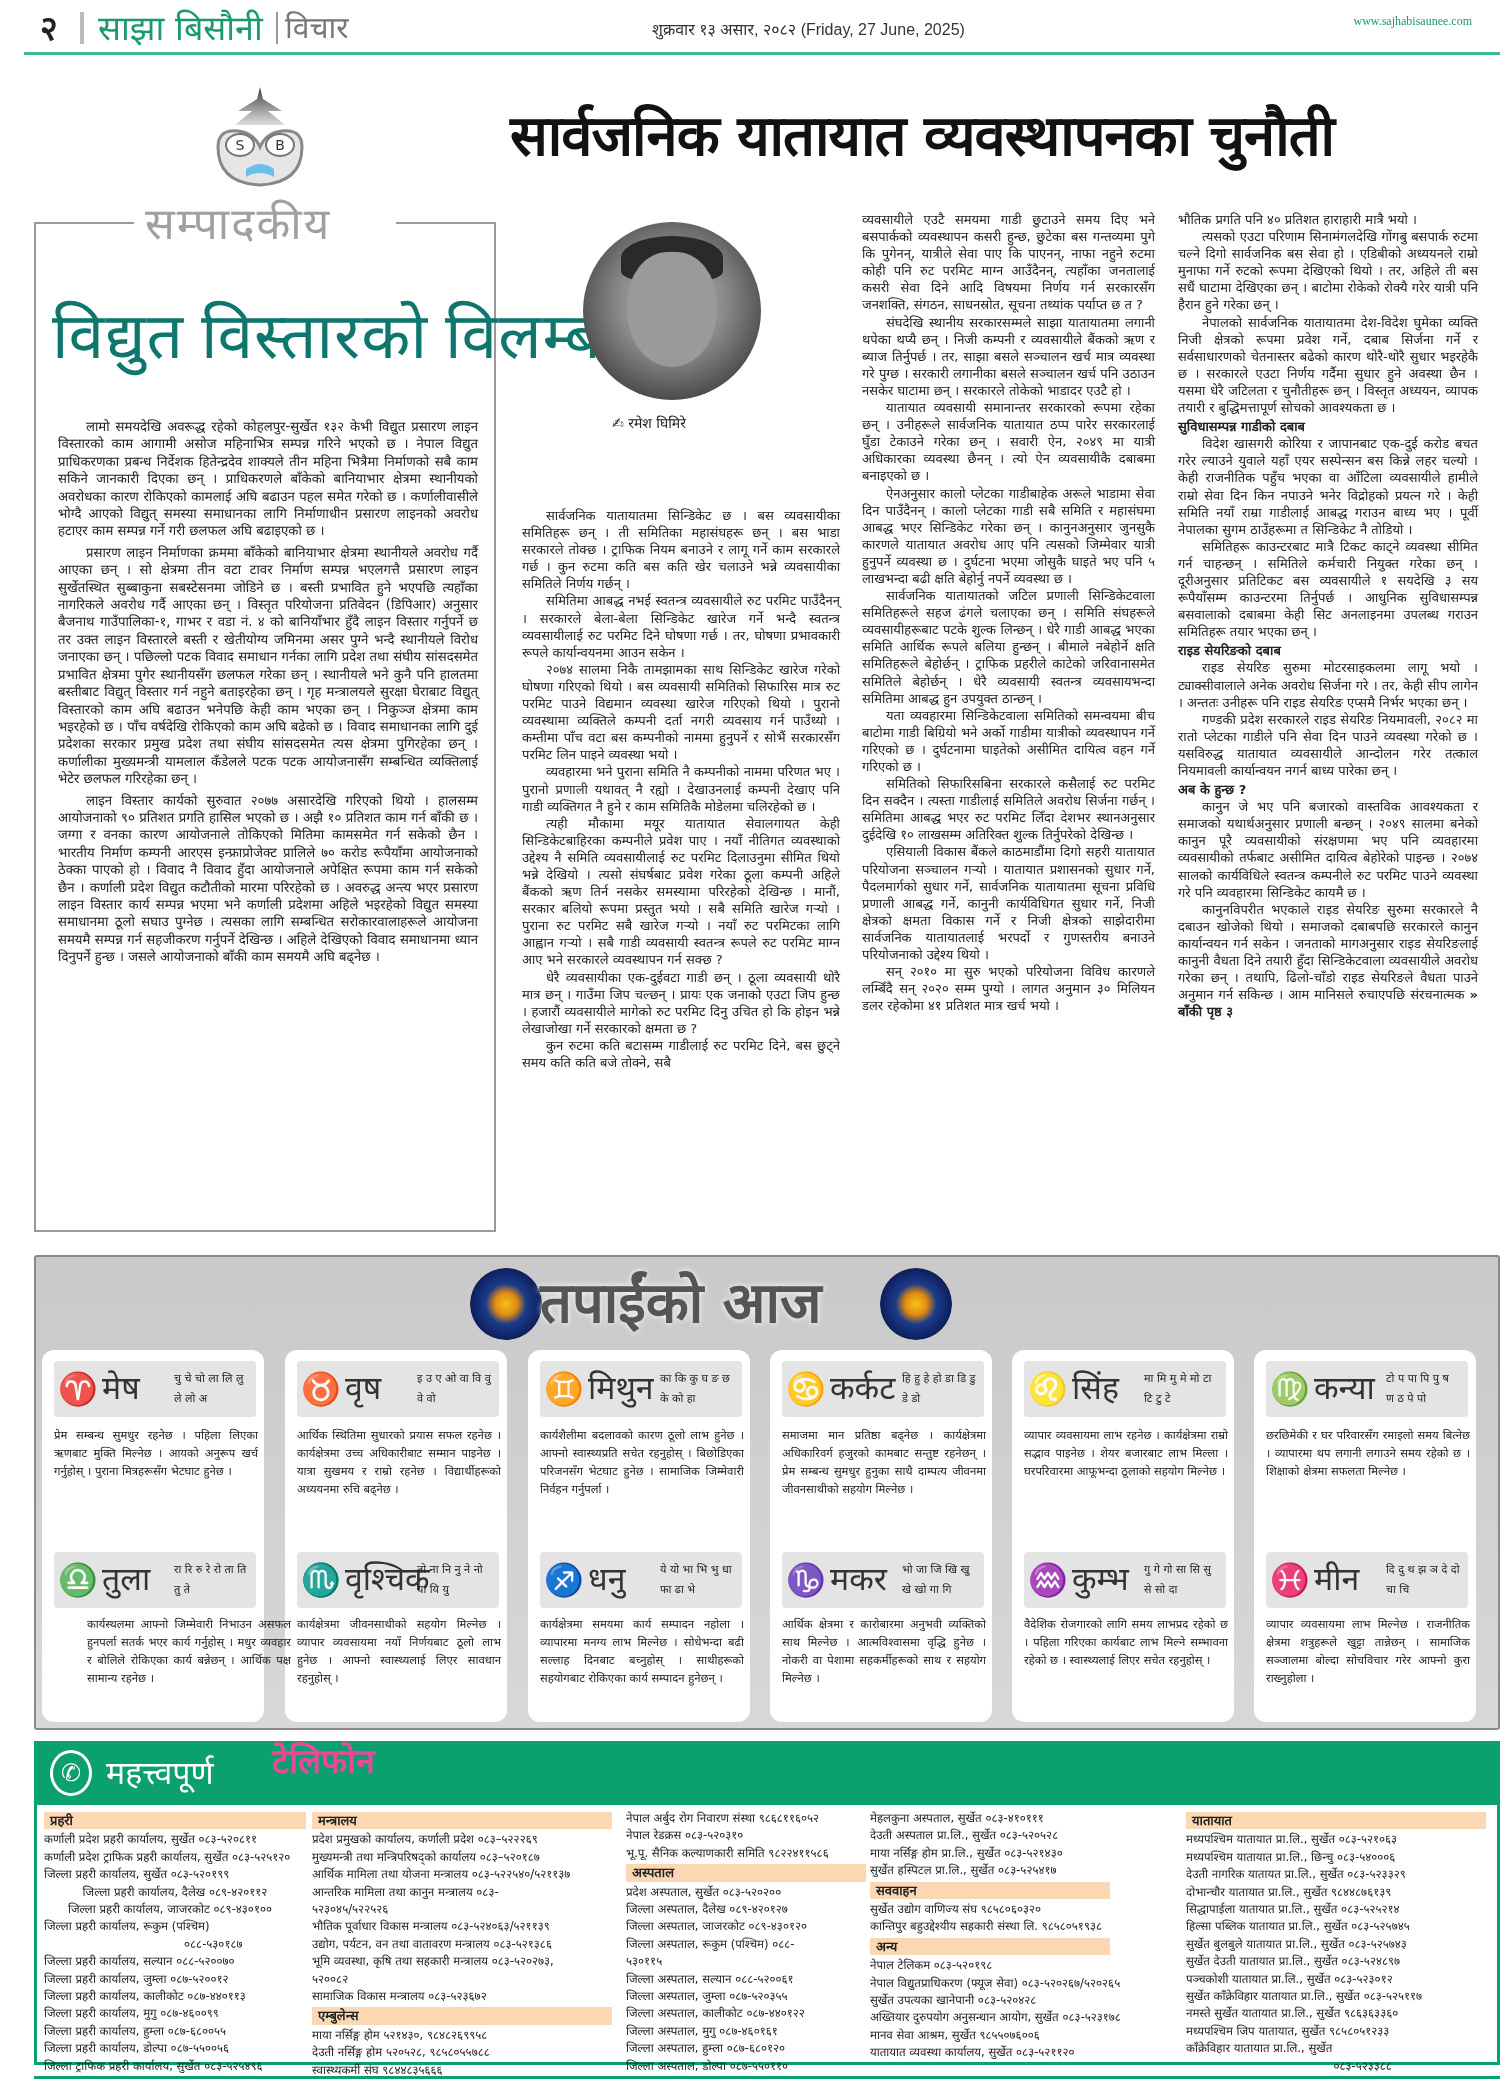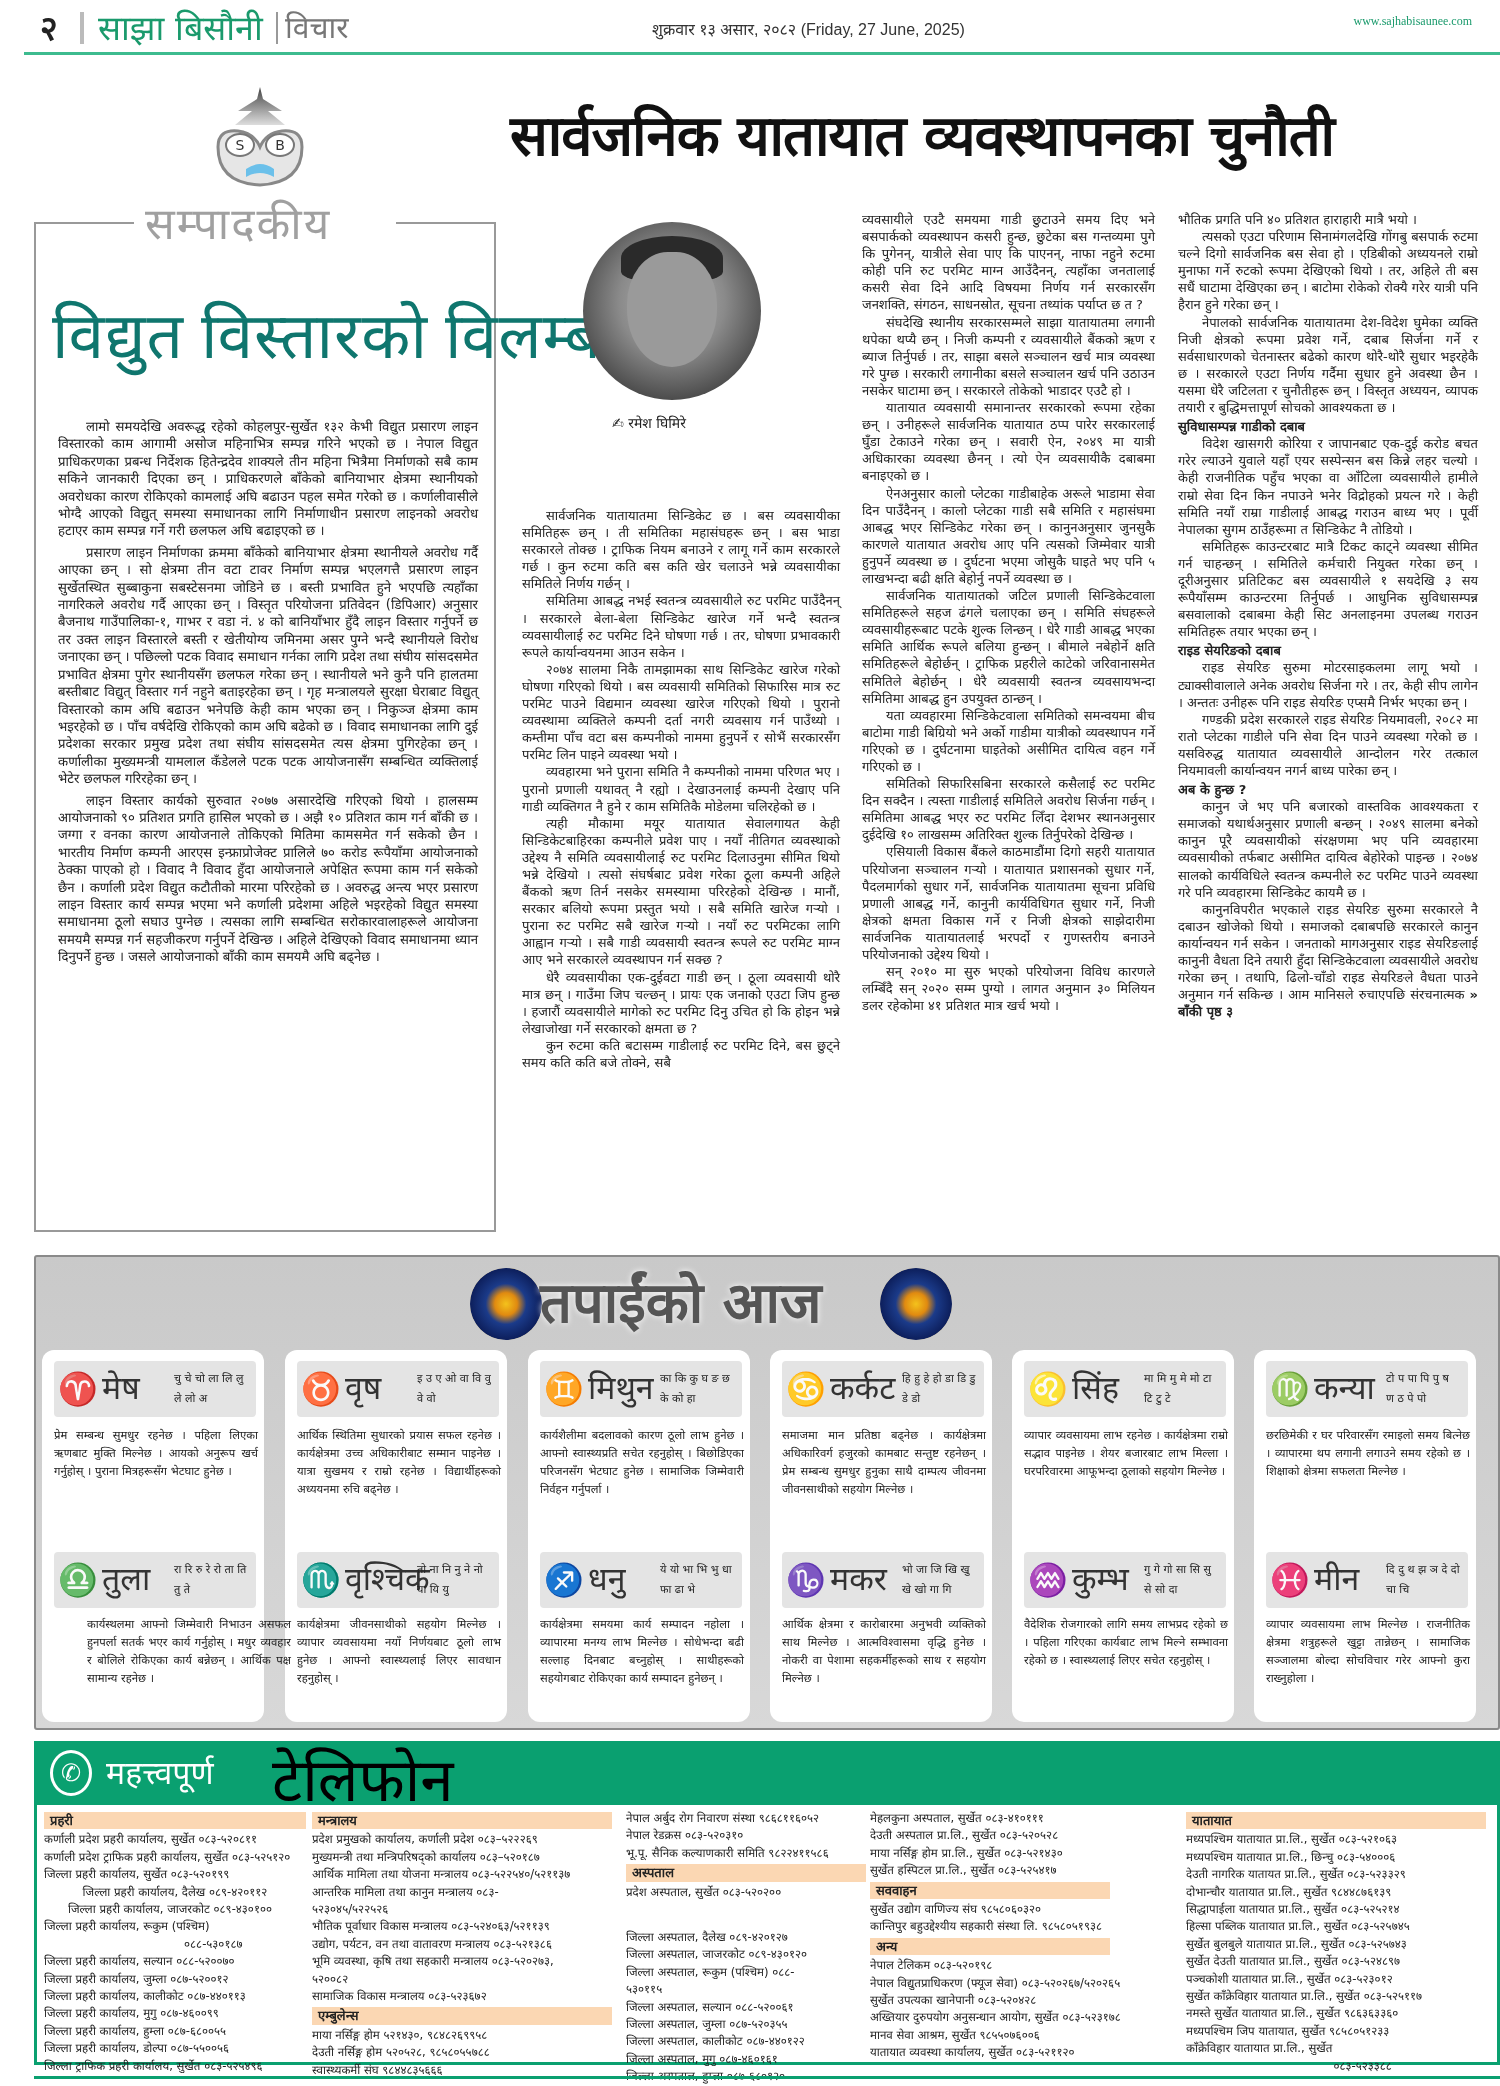--- a/index.html
+++ b/index.html
@@ -39,21 +39,21 @@
 .card{position:absolute;width:222px;height:380px;background:#fff;border-radius:12px}
 .sign{position:absolute;left:18px;width:202px;height:56px;background:#e4e4e4;border-radius:4px}
 .sign .ic{position:absolute;left:4px;top:6px;width:40px;height:44px;font-size:32px;line-height:44px;text-align:center}
 .sign .nm{position:absolute;left:48px;top:4px;font-size:32px;font-family:"DejaVu Sans",sans-serif;color:#333}
 .sign .syl{position:absolute;right:8px;top:8px;width:74px;font-size:11px;line-height:20px;text-align:left;font-family:"DejaVu Sans",sans-serif}
 .htext{position:absolute;left:18px;width:204px;font-size:11.4px;line-height:18px;text-align:justify;font-family:"DejaVu Sans",sans-serif}
 
 .tel-bar{position:absolute;left:34px;top:1741px;width:1466px;height:64px;background:#0aa070}
 .tel-ic{position:absolute;left:50px;top:1750px;width:42px;height:46px;border:3px solid #fff;border-radius:50%;color:#fff;font-size:24px;line-height:40px;text-align:center}
 .tel-sub{position:absolute;left:106px;top:1750px;font-size:32px;color:#fff;font-family:"DejaVu Sans",sans-serif}
-.tel-main{position:absolute;left:272px;top:1737px;font-size:60px;color:#000000;font-weight:normal;font-family:"DejaVu Sans",sans-serif}
+.tel-main{position:absolute;left:272px;top:1737px;font-size:34px;color:#ec4899;font-weight:bold;font-family:"DejaVu Sans",sans-serif}
 .tel-box{position:absolute;left:34px;top:1805px;width:1466px;height:260px;border:3px solid #0aa070;border-top:none}
 .tcol{position:absolute;font-size:11.6px;line-height:17.4px;font-family:"DejaVu Sans",sans-serif;color:#222;white-space:nowrap}
 .tcol .th{background:#fbd7b3;font-weight:bold;font-size:13px;padding-left:6px;margin:2px 0}
 .tcol .r{text-align:left}
 .bottom-rule{position:absolute;left:34px;top:2076px;width:1466px;height:3px;background:#0aa070}
 </style>
 </head>
 <body>
 
 <div class="hdr">
@@ -257,21 +257,21 @@
       <div class="r" style="white-space: pre;">माया नर्सिङ्ग होम ५२१४३०, ९८४८२६९९५८</div>
       <div class="r" style="white-space: pre;">देउती नर्सिङ्ग होम ५२०५२८, ९८५८०५५७८८</div>
       <div class="r" style="white-space: pre;">स्वास्थ्यकर्मी संघ ९८४४८३५६६६</div>
     </div>
     <div class="tcol" style="left: 626px; top: 1810px; width: 240px;">
       <div class="r" style="white-space: pre;">नेपाल अर्बुद रोग निवारण संस्था ९८६८११६०५२</div>
       <div class="r" style="white-space: pre;">नेपाल रेडक्रस ०८३-५२०३१०</div>
       <div class="r" style="white-space: pre;">भू.पू. सैनिक कल्याणकारी समिति ९८२२४११५८६</div>
       <div class="th">अस्पताल</div>
       <div class="r" style="white-space: pre;">प्रदेश अस्पताल, सुर्खेत ०८३-५२०२००</div>
-      <div class="r" style="white-space: pre; margin-top: 28px;">जिल्ला अस्पताल, दैलेख ०८९-४२०१२७</div>
+      <div class="r" style="white-space: pre;">जिल्ला अस्पताल, दैलेख ०८९-४२०१२७</div>
       <div class="r" style="white-space: pre;">जिल्ला अस्पताल, जाजरकोट ०८९-४३०१२०</div>
       <div class="r" style="white-space: pre;">जिल्ला अस्पताल, रूकुम (पश्चिम) ०८८-</div>
       <div class="r" style="white-space: pre;">५३०११५</div>
       <div class="r" style="white-space: pre;">जिल्ला अस्पताल, सल्यान ०८८-५२००६१</div>
       <div class="r" style="white-space: pre;">जिल्ला अस्पताल, जुम्ला ०८७-५२०३५५</div>
       <div class="r" style="white-space: pre;">जिल्ला अस्पताल, कालीकोट ०८७-४४०१२२</div>
       <div class="r" style="white-space: pre;">जिल्ला अस्पताल, मुगु ०८७-४६०१६१</div>
       <div class="r" style="white-space: pre;">जिल्ला अस्पताल, हुम्ला ०८७-६८०१२०</div>
       <div class="r" style="white-space: pre;">जिल्ला अस्पताल, डोल्पा ०८७-५५०११०</div>
     </div>

